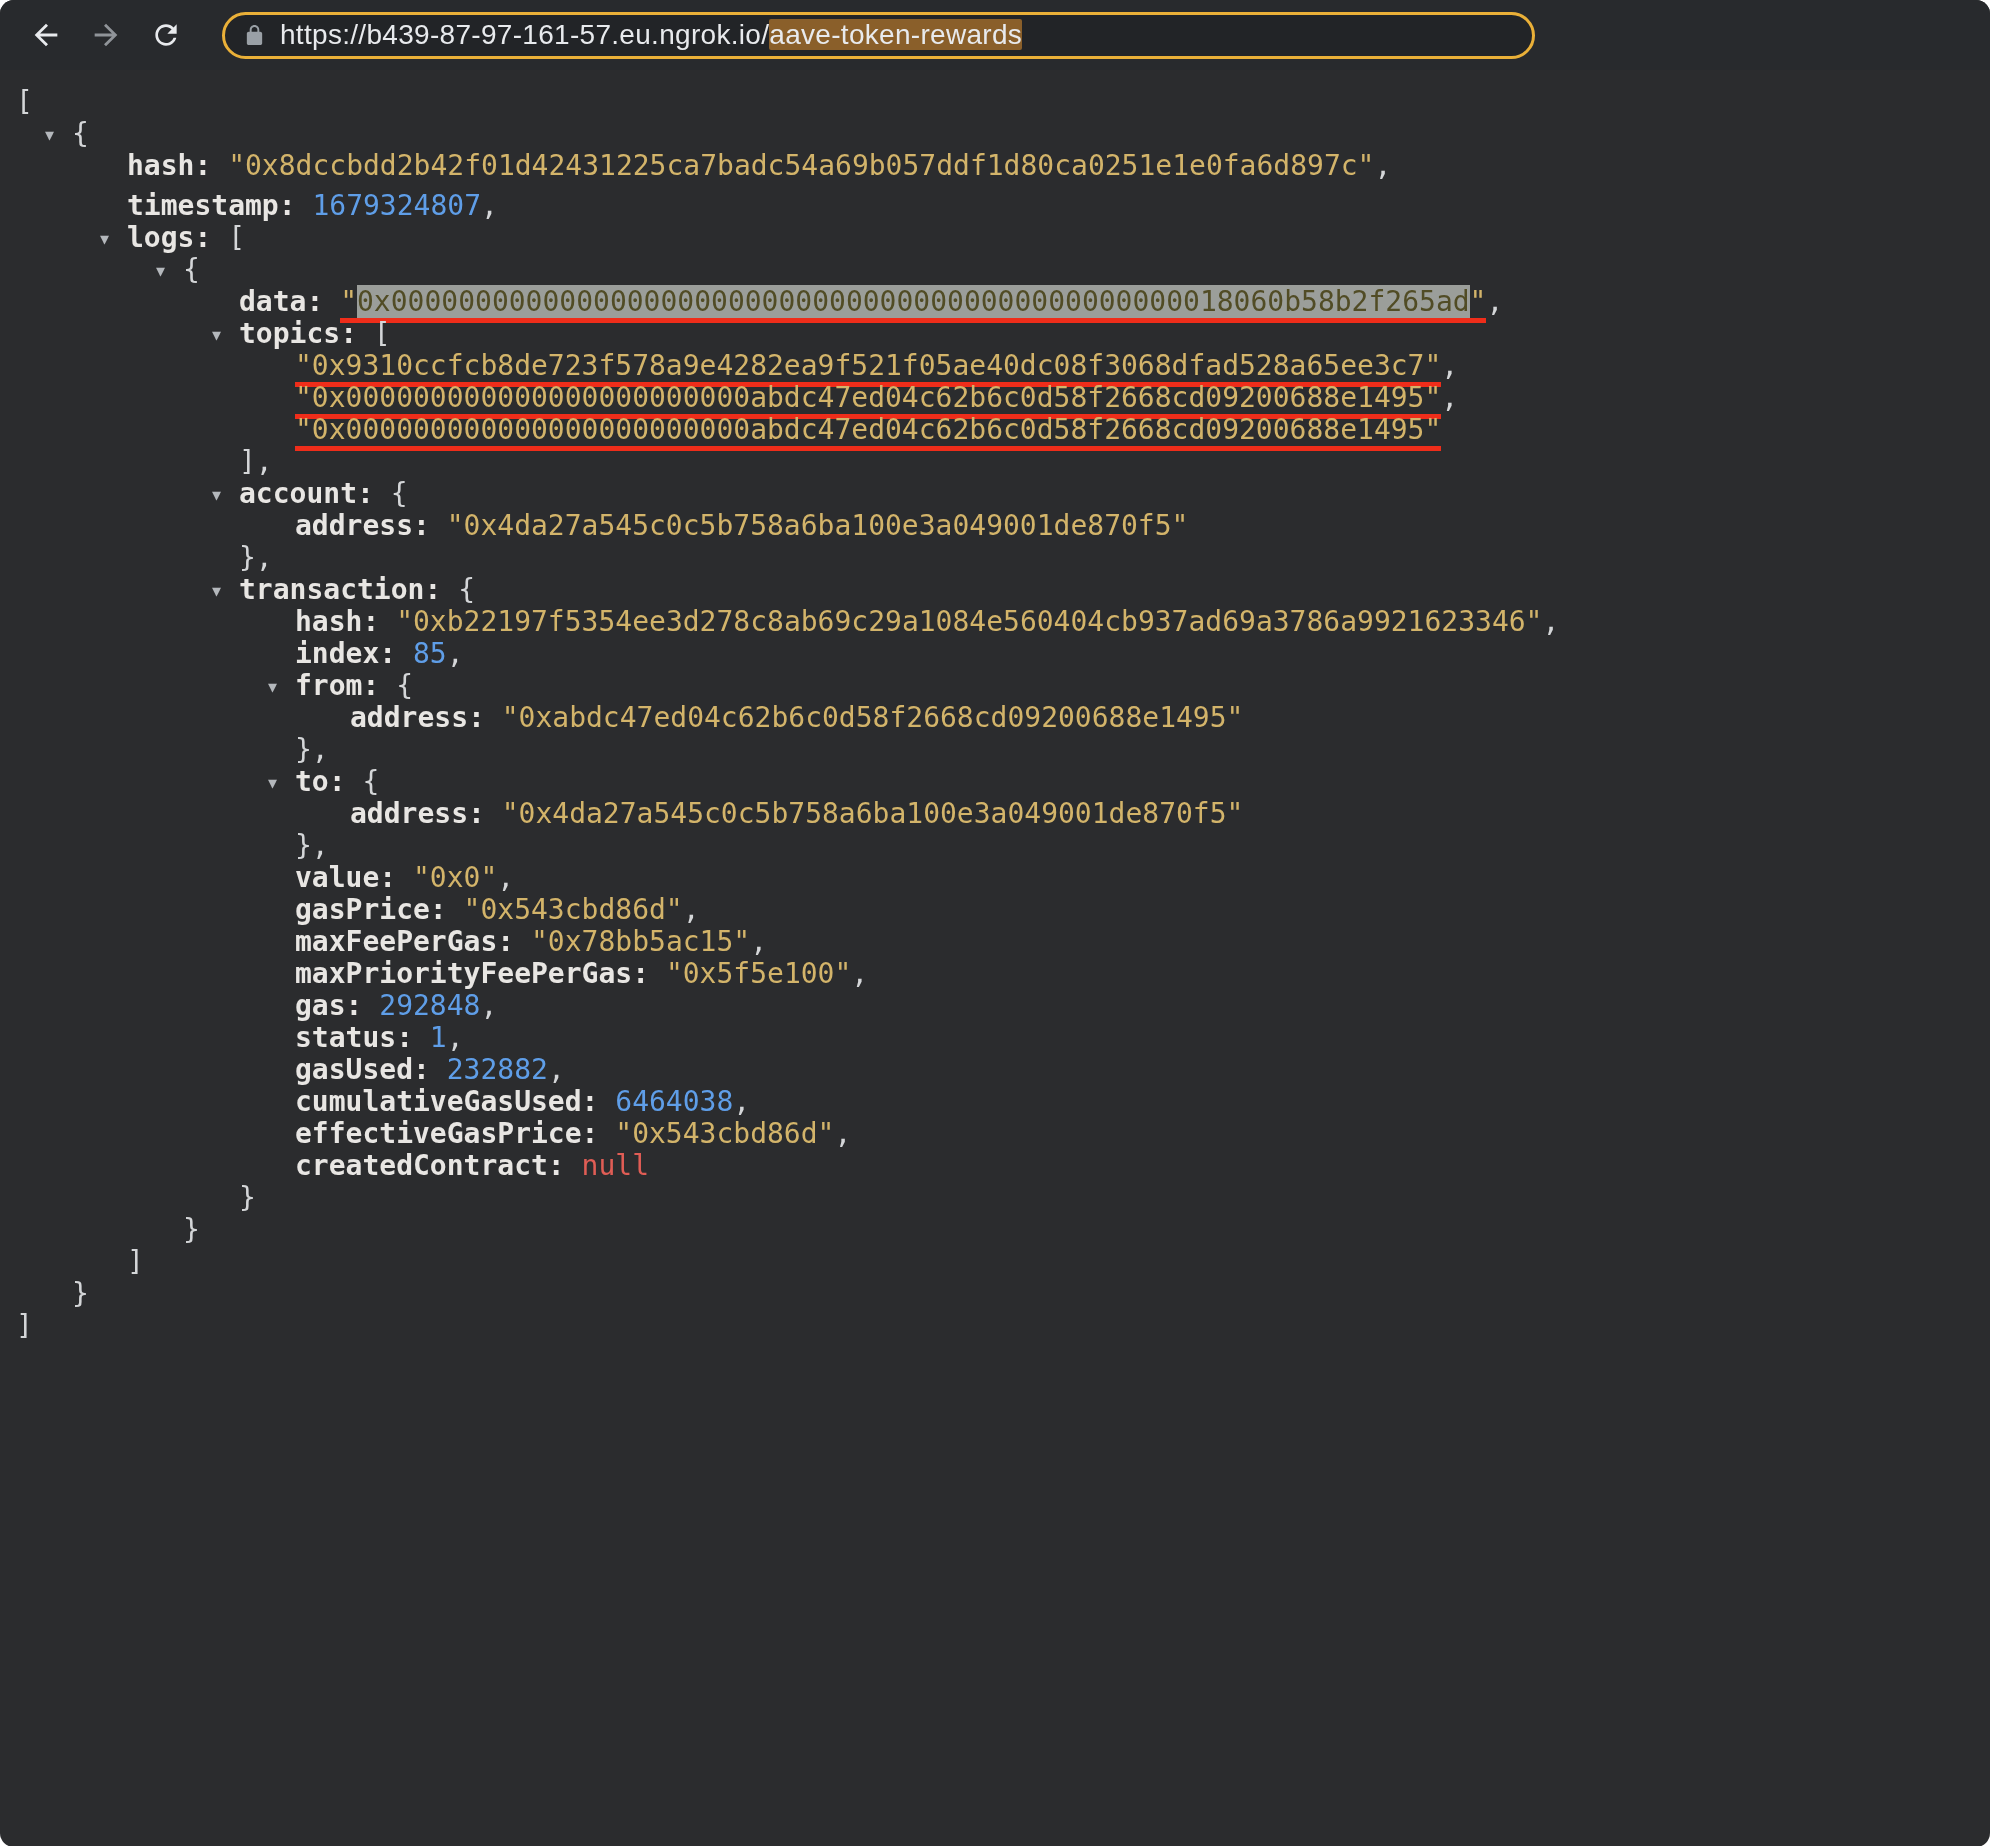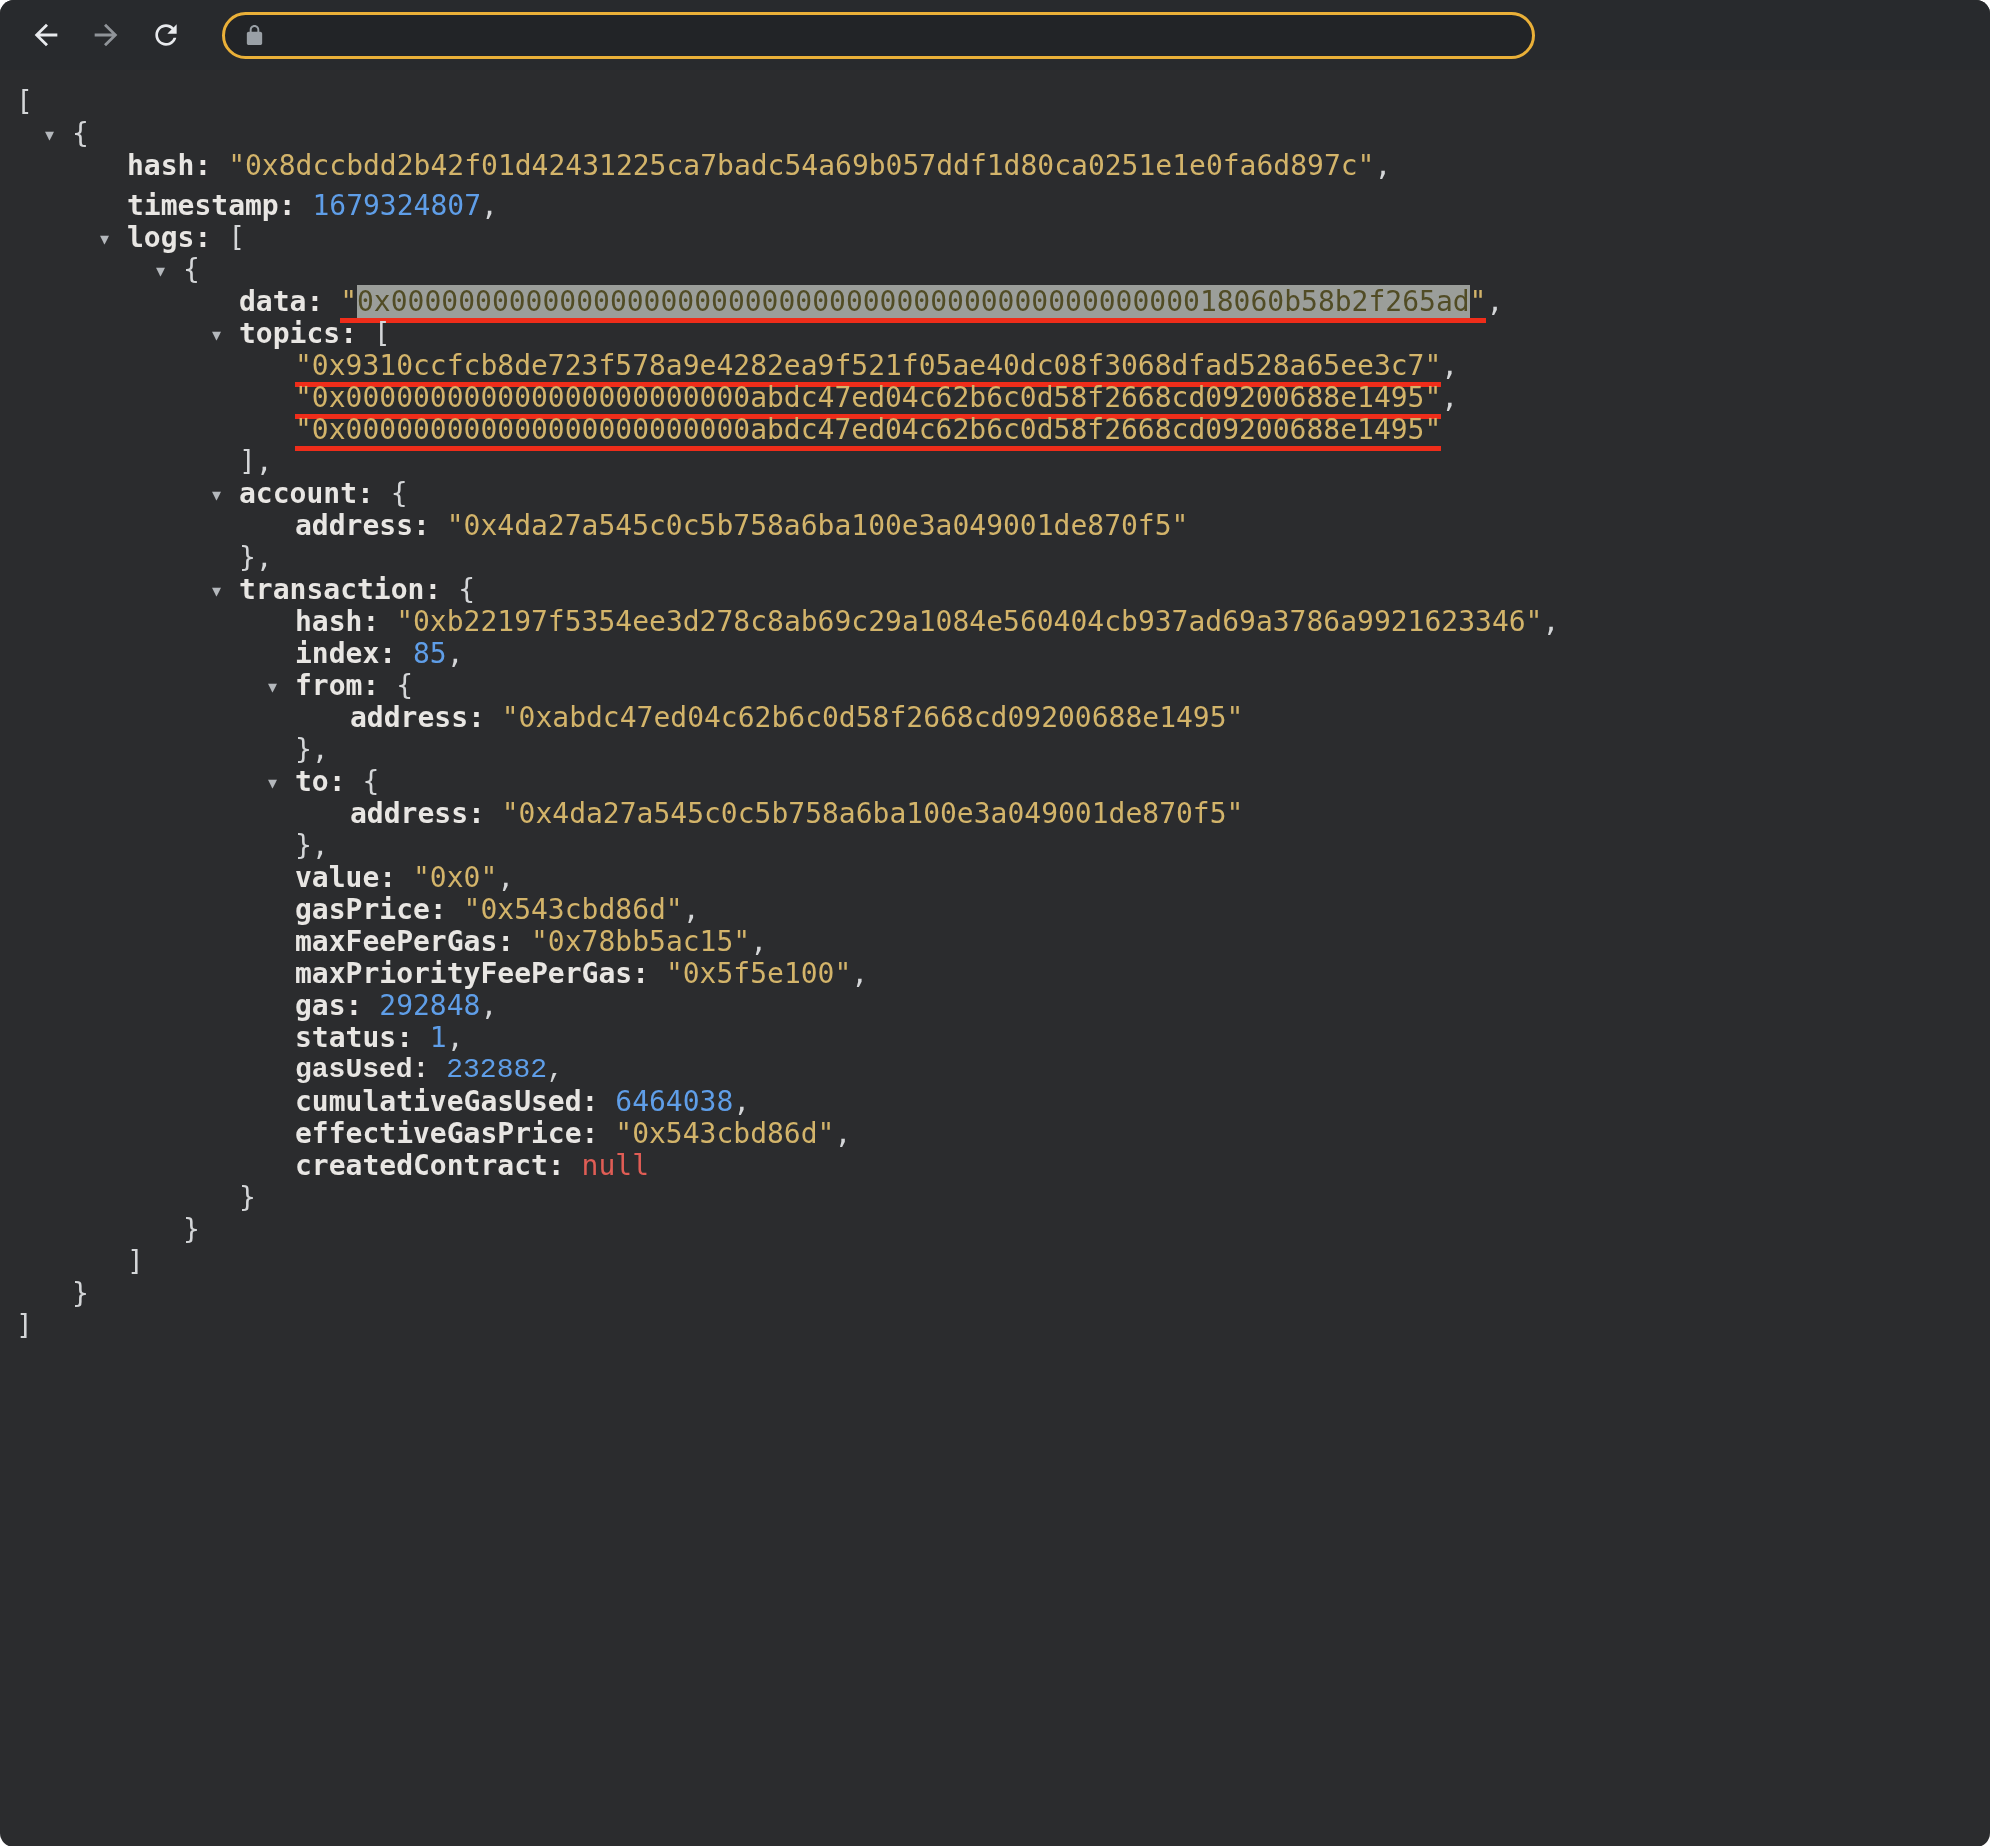--- a/index.html
+++ b/index.html
@@ -92,20 +92,21 @@
           </svg>
       </span>
     </button>
 
     <div class="addressbar">
       <span class="lock">
         <svg width="23" height="23" viewBox="0 0 24 24">
             <path fill="currentColor" d="M18 8h-1V6c0-2.76-2.24-5-5-5S7 3.24 7 6v2H6c-1.1 0-2 .9-2 2v10c0 1.1.9 2 2 2h12c1.1 0 2-.9 2-2V10c0-1.1-.9-2-2-2zM9 6c0-1.66 1.34-3 3-3s3 1.34 3 3v2H9V6z"></path>
           </svg>
       </span>
+      <span class="url"><span>https://b439-87-97-161-57.eu.ngrok.io/</span><span class="sel">aave-token-rewards</span></span>
     </div>
   </div>
 
   <div class="content">
     <div>
         <div class="json-line" style="padding-left: 16px;"><span class="val punct">[</span></div>
         <div class="json-line" style="padding-left: 72px;"><span class="expander">▼</span><span class="val punct">{</span></div>
         <div class="json-line" style="padding-left: 127px;"><span class="key">hash: </span><span class="val string">"0x8dccbdd2b42f01d42431225ca7badc54a69b057ddf1d80ca0251e1e0fa6d897c"</span><span class="punct">,</span></div>
         <div class="json-line" style="padding-left: 127px; margin-top: 8px;"><span class="key">timestamp: </span><span class="val number">1679324807</span><span class="punct">,</span></div>
         <div class="json-line" style="padding-left: 127px;"><span class="expander">▼</span><span class="key">logs: </span><span class="val punct">[</span></div>
@@ -127,21 +128,21 @@
         <div class="json-line" style="padding-left: 295px;"><span class="val punct">}</span><span class="punct">,</span></div>
         <div class="json-line" style="padding-left: 295px;"><span class="expander">▼</span><span class="key">to: </span><span class="val punct">{</span></div>
         <div class="json-line" style="padding-left: 350px;"><span class="key">address: </span><span class="val string">"0x4da27a545c0c5b758a6ba100e3a049001de870f5"</span></div>
         <div class="json-line" style="padding-left: 295px;"><span class="val punct">}</span><span class="punct">,</span></div>
         <div class="json-line" style="padding-left: 295px;"><span class="key">value: </span><span class="val string">"0x0"</span><span class="punct">,</span></div>
         <div class="json-line" style="padding-left: 295px;"><span class="key">gasPrice: </span><span class="val string">"0x543cbd86d"</span><span class="punct">,</span></div>
         <div class="json-line" style="padding-left: 295px;"><span class="key">maxFeePerGas: </span><span class="val string">"0x78bb5ac15"</span><span class="punct">,</span></div>
         <div class="json-line" style="padding-left: 295px;"><span class="key">maxPriorityFeePerGas: </span><span class="val string">"0x5f5e100"</span><span class="punct">,</span></div>
         <div class="json-line" style="padding-left: 295px;"><span class="key">gas: </span><span class="val number">292848</span><span class="punct">,</span></div>
         <div class="json-line" style="padding-left: 295px;"><span class="key">status: </span><span class="val number">1</span><span class="punct">,</span></div>
-        <div class="json-line" style="padding-left: 295px; font-family: Liberation Mono, monospace;"><span class="key">gasUsed: </span><span class="val number">232882</span><span class="punct">,</span></div>
+        <div class="json-line" style="padding-left: 295px;"><span class="key">gasUsed: </span><span class="val number">232882</span><span class="punct">,</span></div>
         <div class="json-line" style="padding-left: 295px;"><span class="key">cumulativeGasUsed: </span><span class="val number">6464038</span><span class="punct">,</span></div>
         <div class="json-line" style="padding-left: 295px;"><span class="key">effectiveGasPrice: </span><span class="val string">"0x543cbd86d"</span><span class="punct">,</span></div>
         <div class="json-line" style="padding-left: 295px;"><span class="key">createdContract: </span><span class="val null">null</span></div>
         <div class="json-line" style="padding-left: 239px;"><span class="val punct">}</span></div>
         <div class="json-line" style="padding-left: 183px;"><span class="val punct">}</span></div>
         <div class="json-line" style="padding-left: 127px;"><span class="val punct">]</span></div>
         <div class="json-line" style="padding-left: 72px;"><span class="val punct">}</span></div>
         <div class="json-line" style="padding-left: 16px;"><span class="val punct">]</span></div>
       </div>
   </div>

